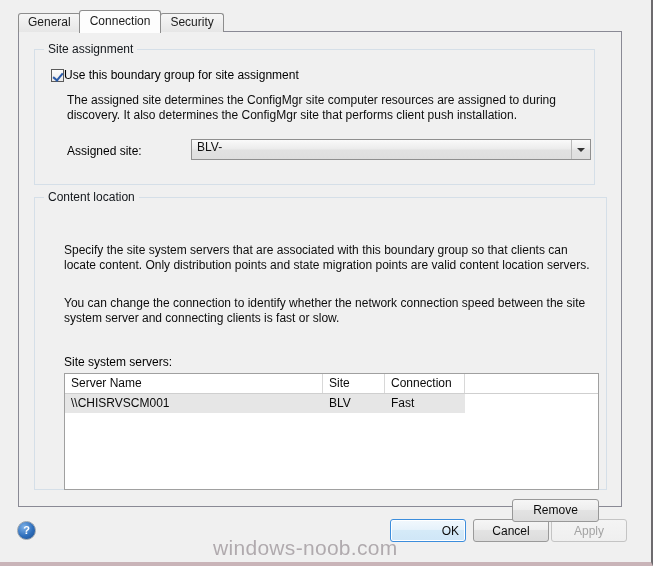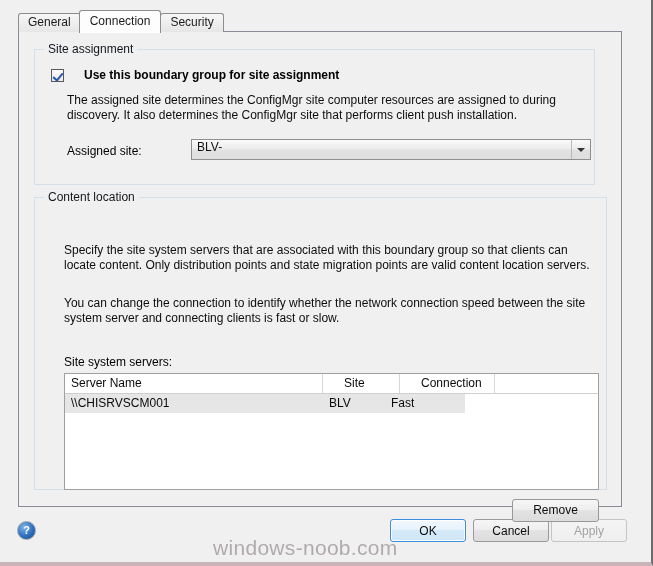--- a/index.html
+++ b/index.html
@@ -113,24 +113,23 @@
   .cbx::after {
     content: "";
     position: absolute;
     left: 3px; top: 1px;
     width: 4px; height: 8px;
     border: solid #2a5aa8;
     border-width: 0 2px 2px 0;
     transform: rotate(40deg);
   }
   #checkrow .cbx-label {
-    margin-left: 20px;
+    margin-left: 0;
     font-size: 12px;
     color: #000;
-    font-weight: bold;
   }
 
   
   .para {
     position: absolute;
     font-size: 12px;
     line-height: 15px;
     color: #0d0d0d;
   }
   #p-assign { left: 48px; top: 61px; width: 528px; }
@@ -214,21 +213,20 @@
     display: flex; align-items: center; justify-content: center;
   }
 
   
   #listhead {
     display: flex;
     height: 20px;
     box-sizing: border-box;
     border-bottom: 1px solid #cfcfcf;
     background: #ffffff;
-    gap: 15px;
   }
   #listhead .hcell {
     box-sizing: border-box;
     border-right: 1px solid #d8d8d8;
     font-size: 12px;
     line-height: 19px;
     padding-left: 6px;
     color: #0a0a0a;
     overflow: hidden;
     white-space: nowrap;
@@ -299,20 +297,21 @@
     font-size: 12px;
     line-height: 21px;
     text-align: center;
     color: #0d0d0d;
   }
   #btn-ok {
     left: 390px;
     border: 1px solid #3c8ddc;
     box-shadow: inset 0 0 0 1px #ffffff;
     background: linear-gradient(to bottom, #f2f8fd 0%, #e6f2fb 45%, #d5eaf8 50%, #cfe6f7 100%);
+    text-align: right;
   }
   #btn-cancel { left: 473px; }
   #btn-apply {
     left: 551px;
     color: #a3a3a3;
     background: linear-gradient(to bottom, #f4f4f4 0%, #efefef 100%);
     border-color: #c4c4c4;
   }
 
   

